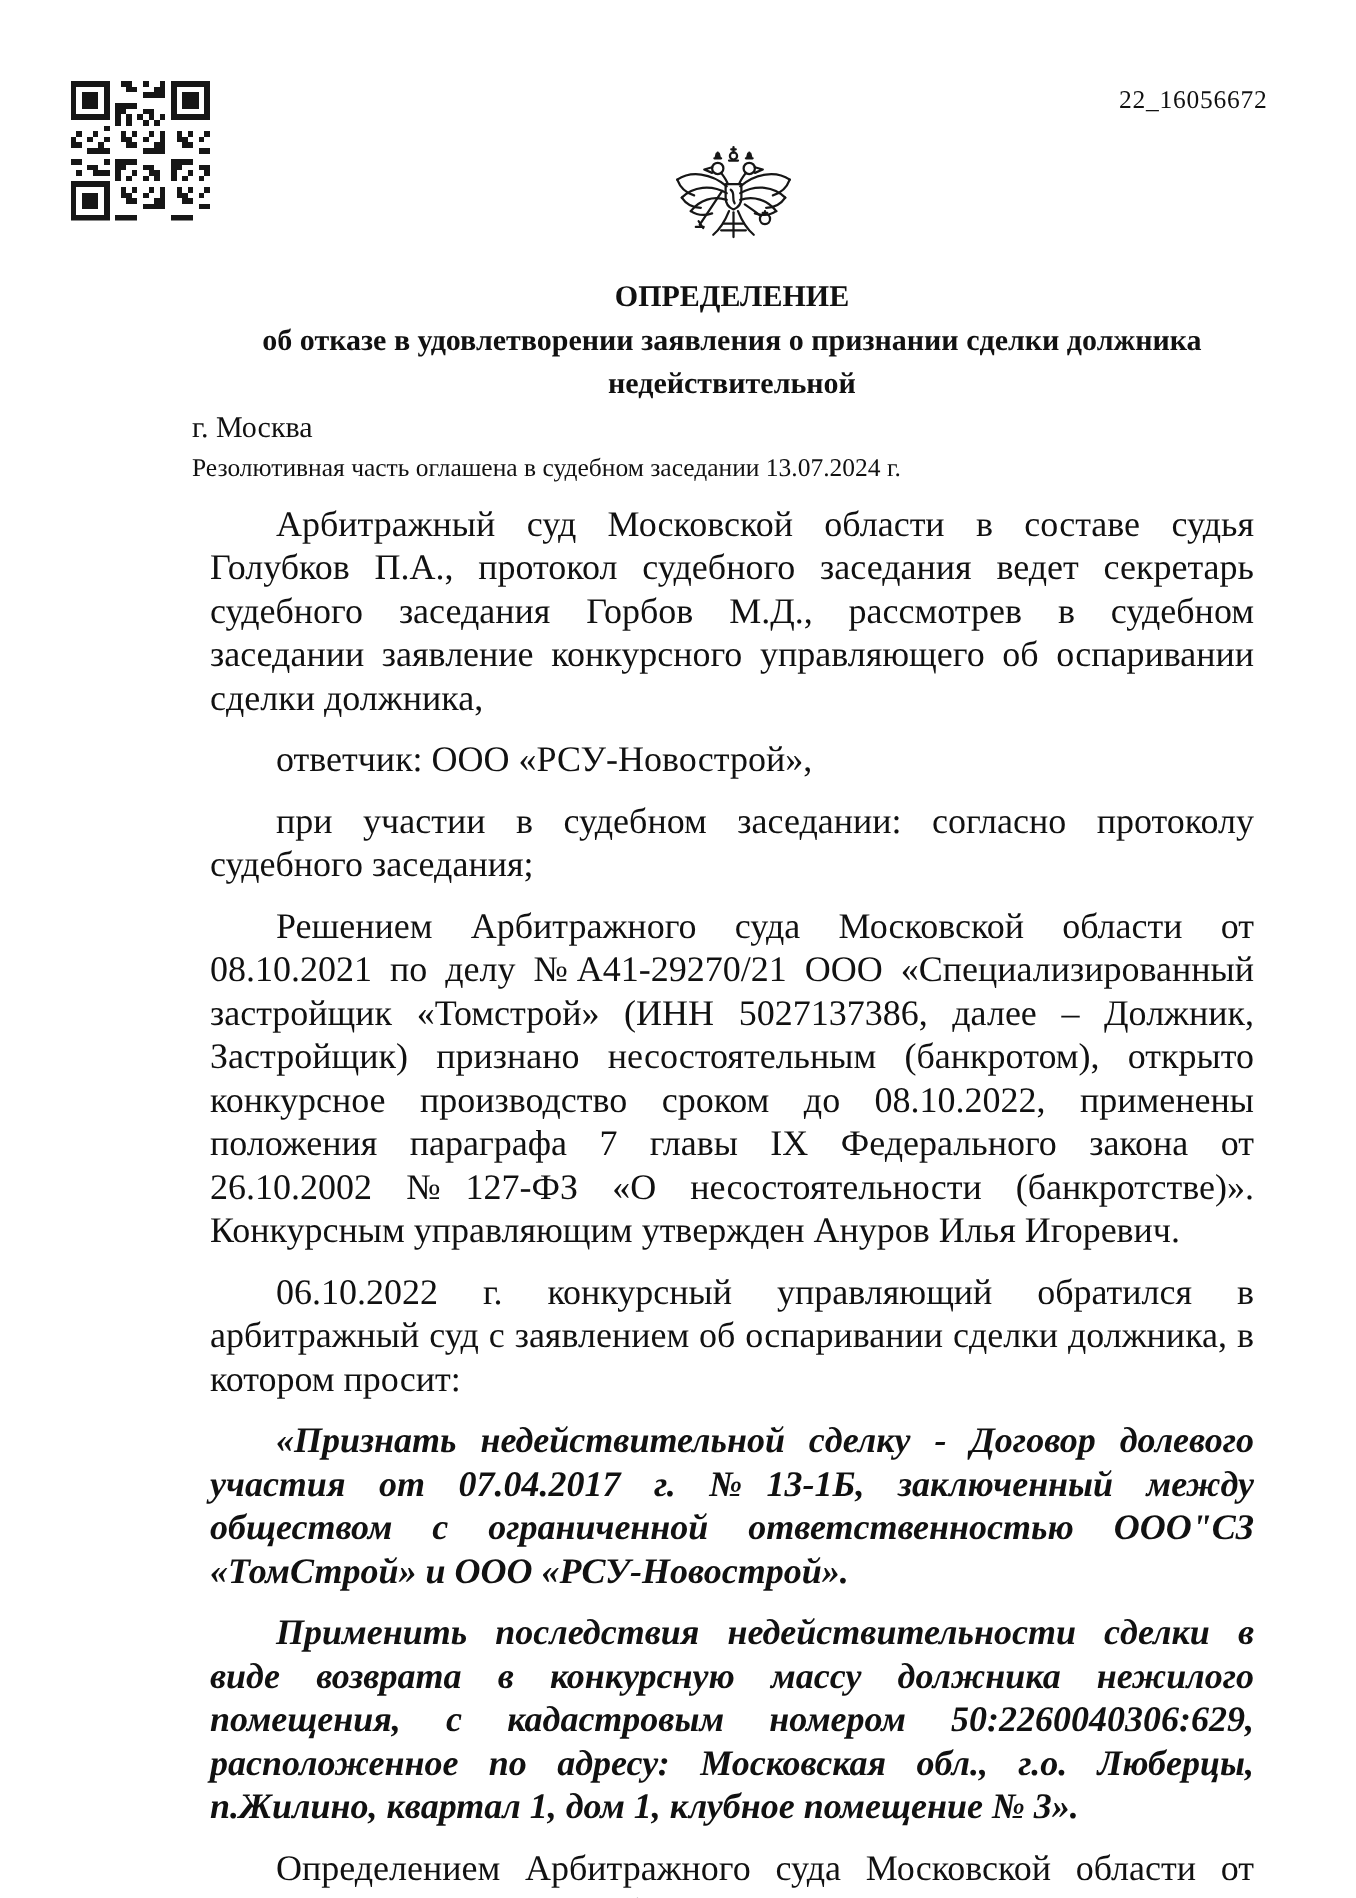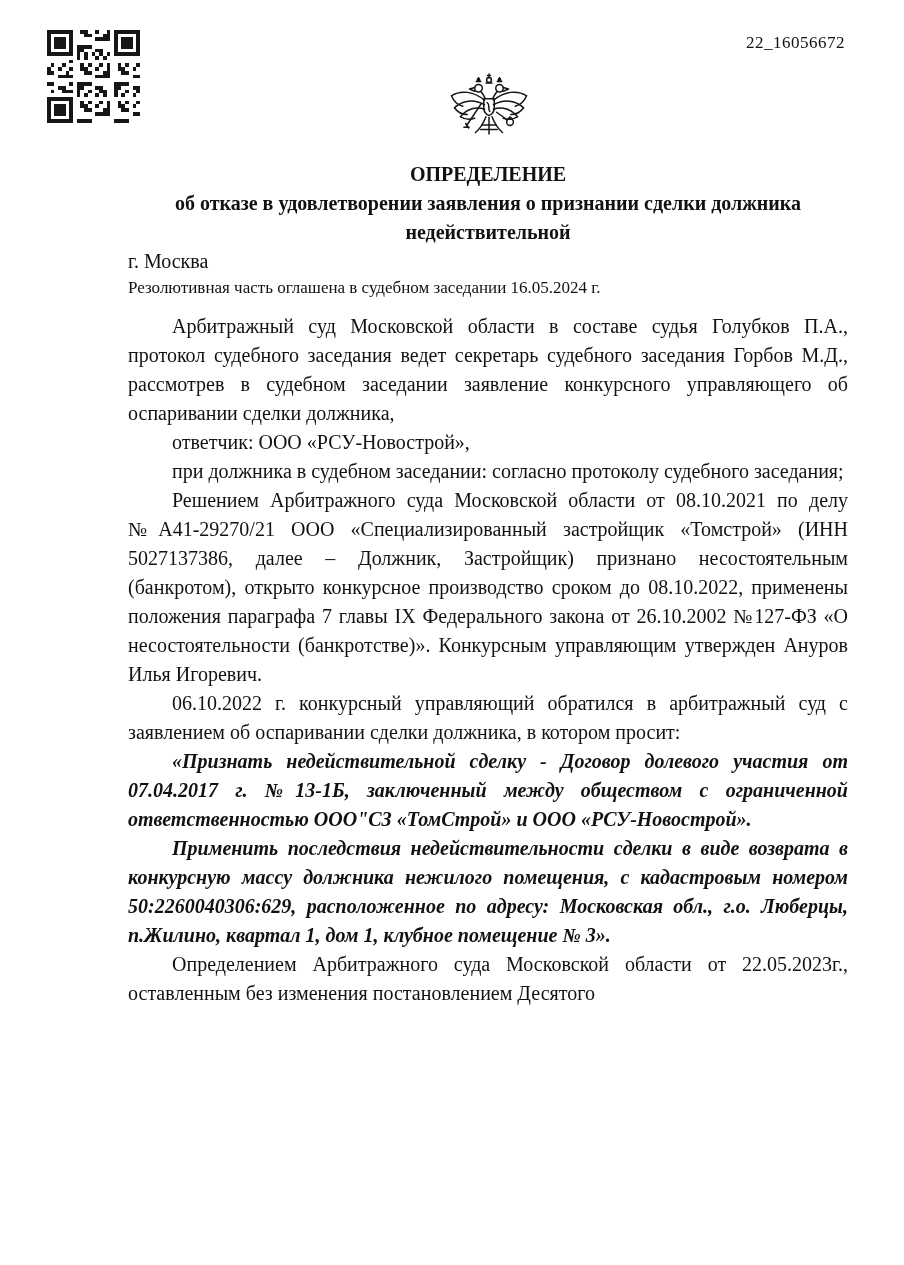--- a/index.html
+++ b/index.html
@@ -1,36 +1,36 @@
 <!DOCTYPE html>
 <html><head>
 <meta charset="utf-8">
 <style>
   html,body{margin:0;padding:0;background:#fff;}
   .page{
     position:relative;width:904px;height:1265px;background:#ffffff;overflow:hidden;
     font-family:"Liberation Serif","DejaVu Serif",serif;color:#111;
   }
-  .topbar{position:relative;height:160px;}
+  .topbar{position:relative;height:160px;margin-top:24px;}
   .qr{position:absolute;left:47px;top:30px;width:93px;height:93px;}
   .qr svg{width:93px;height:93px;display:block;fill:#161616;shape-rendering:crispEdges;}
   .docnum{position:absolute;right:59px;top:33px;font-size:17px;letter-spacing:0.5px;}
   .eagle{position:absolute;left:444px;top:68px;width:90px;height:90px;}
   .eagle svg{width:90px;height:90px;display:block;}
   .content{padding:0 56px 0 128px;}
   .court{text-align:center;}
   .court-name{font-weight:bold;font-size:19px;line-height:25px;}
   .court-addr{font-size:17px;line-height:23px;}
   .court-url{font-size:17px;line-height:22px;}
   .titleblock{text-align:center;font-weight:bold;font-size:20px;line-height:29px;}
   .meta{font-size:20px;line-height:29px;margin-top:0;}
   .meta-row{display:flex;justify-content:space-between;align-items:baseline;}
   .case{padding-right:46px;}
   .note{font-size:17px;line-height:24px;margin-bottom:12px;}
-  .para{margin:0;text-indent:44px;text-align:justify;font-size:20px;line-height:29px;}
+  .para{margin:12px;text-indent:44px;text-align:justify;font-size:24px;line-height:29px;}
   .para.emph{font-weight:bold;font-style:italic;}
   .ustanovil{text-align:center;font-weight:bold;font-size:20px;line-height:29px;margin:21px 0 27px;}
 </style>
 </head>
 <body>
 
 <div class="page">
 
   <div class="topbar">
     <div class="qr">
@@ -313,27 +313,27 @@
   <div class="content">
 
 
     <div class="titleblock">
       <div>ОПРЕДЕЛЕНИЕ</div>
       <div>об отказе в удовлетворении заявления о признании сделки должника недействительной</div>
     </div>
 
     <div class="meta">
       <div>г. Москва</div>
-      <div class="note">Резолютивная часть оглашена в судебном заседании 16.05.2024 г.</div>
+      <div class="note">Резолютивная часть оглашена в судебном заседании 13.07.2024 г.</div>
     </div>
 
     <div>
         <p class="para">Арбитражный суд Московской области в составе судья Голубков П.А., протокол судебного заседания ведет секретарь судебного заседания Горбов М.Д., рассмотрев в судебном заседании заявление конкурсного управляющего об оспаривании сделки должника,</p>
         <p class="para">ответчик: ООО «РСУ-Новострой»,</p>
-        <p class="para">при должника в судебном заседании: согласно протоколу судебного заседания;</p>
+        <p class="para">при участии в судебном заседании: согласно протоколу судебного заседания;</p>
       </div>
 
 
     <div>
         <p class="para">Решением Арбитражного суда Московской области от 08.10.2021 по делу №А41-29270/21 ООО «Специализированный застройщик «Томстрой» (ИНН 5027137386, далее – Должник, Застройщик) признано несостоятельным (банкротом), открыто конкурсное производство сроком до 08.10.2022, применены положения параграфа 7 главы IX Федерального закона от 26.10.2002 №127-ФЗ «О несостоятельности (банкротстве)». Конкурсным управляющим утвержден Ануров Илья Игоревич.</p>
         <p class="para">06.10.2022 г. конкурсный управляющий обратился в арбитражный суд с заявлением об оспаривании сделки должника, в котором просит:</p>
         <p class="para emph">«Признать недействительной сделку - Договор долевого участия от 07.04.2017 г. №13-1Б, заключенный между обществом с ограниченной ответственностью ООО"СЗ «ТомСтрой» и ООО «РСУ-Новострой».</p>
         <p class="para emph">Применить последствия недействительности сделки в виде возврата в конкурсную массу должника нежилого помещения, с кадастровым номером 50:2260040306:629, расположенное по адресу: Московская обл., г.о. Люберцы, п.Жилино, квартал 1, дом 1, клубное помещение № 3».</p>
         <p class="para">Определением Арбитражного суда Московской области от 22.05.2023г., оставленным без изменения постановлением Десятого</p>
       </div>

